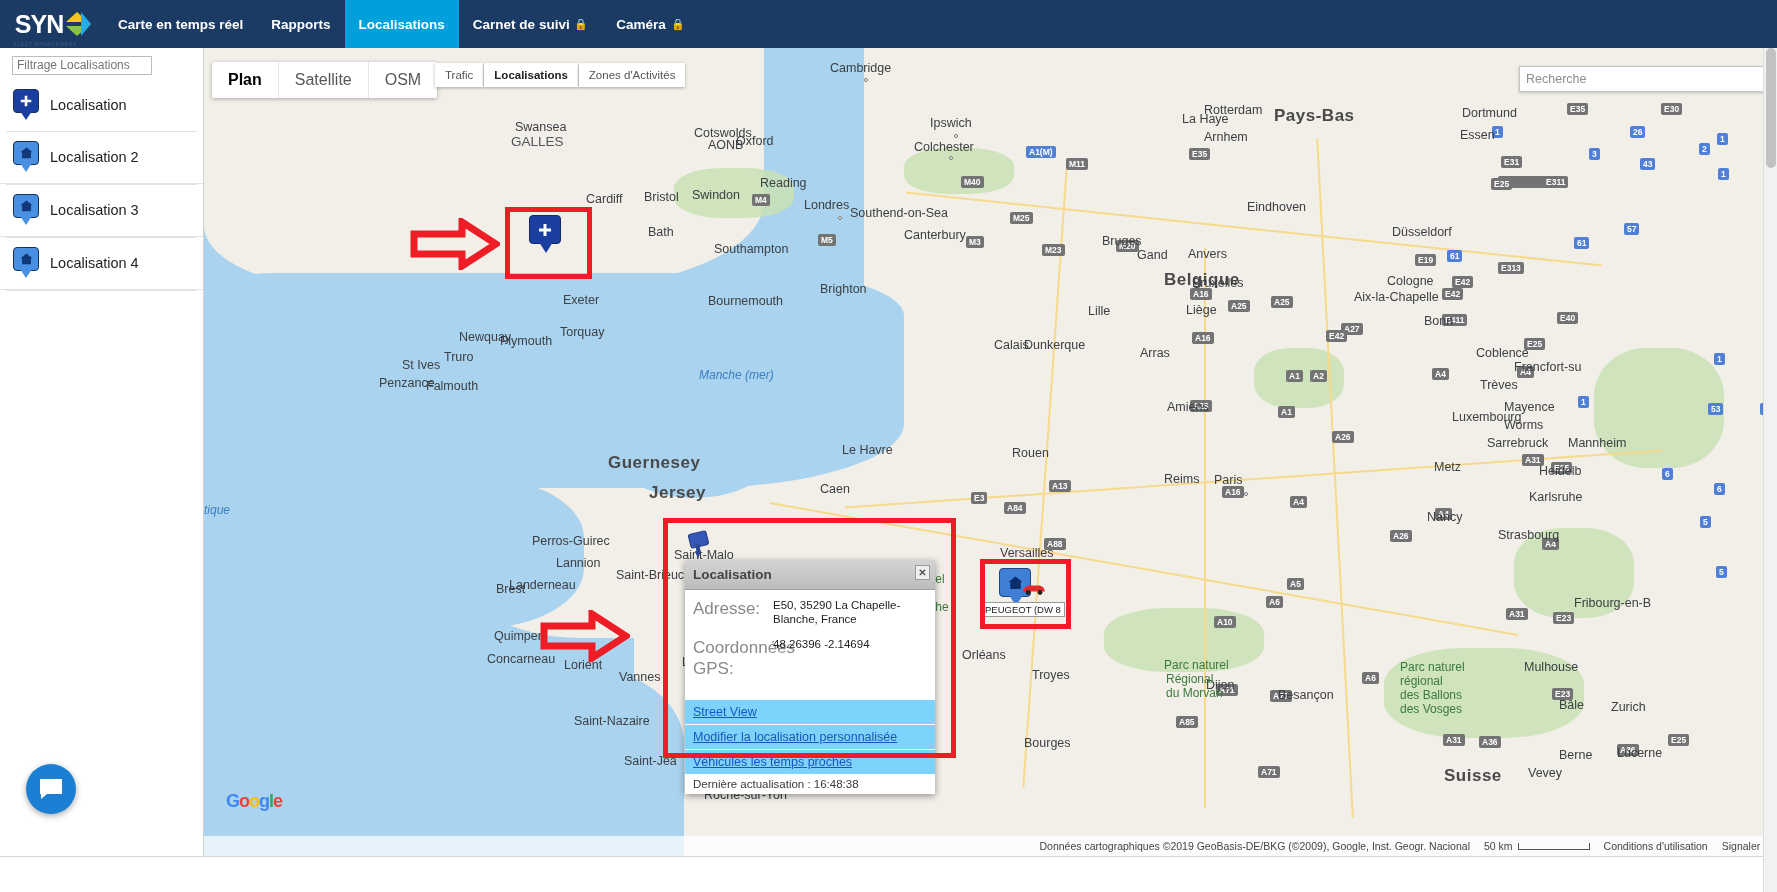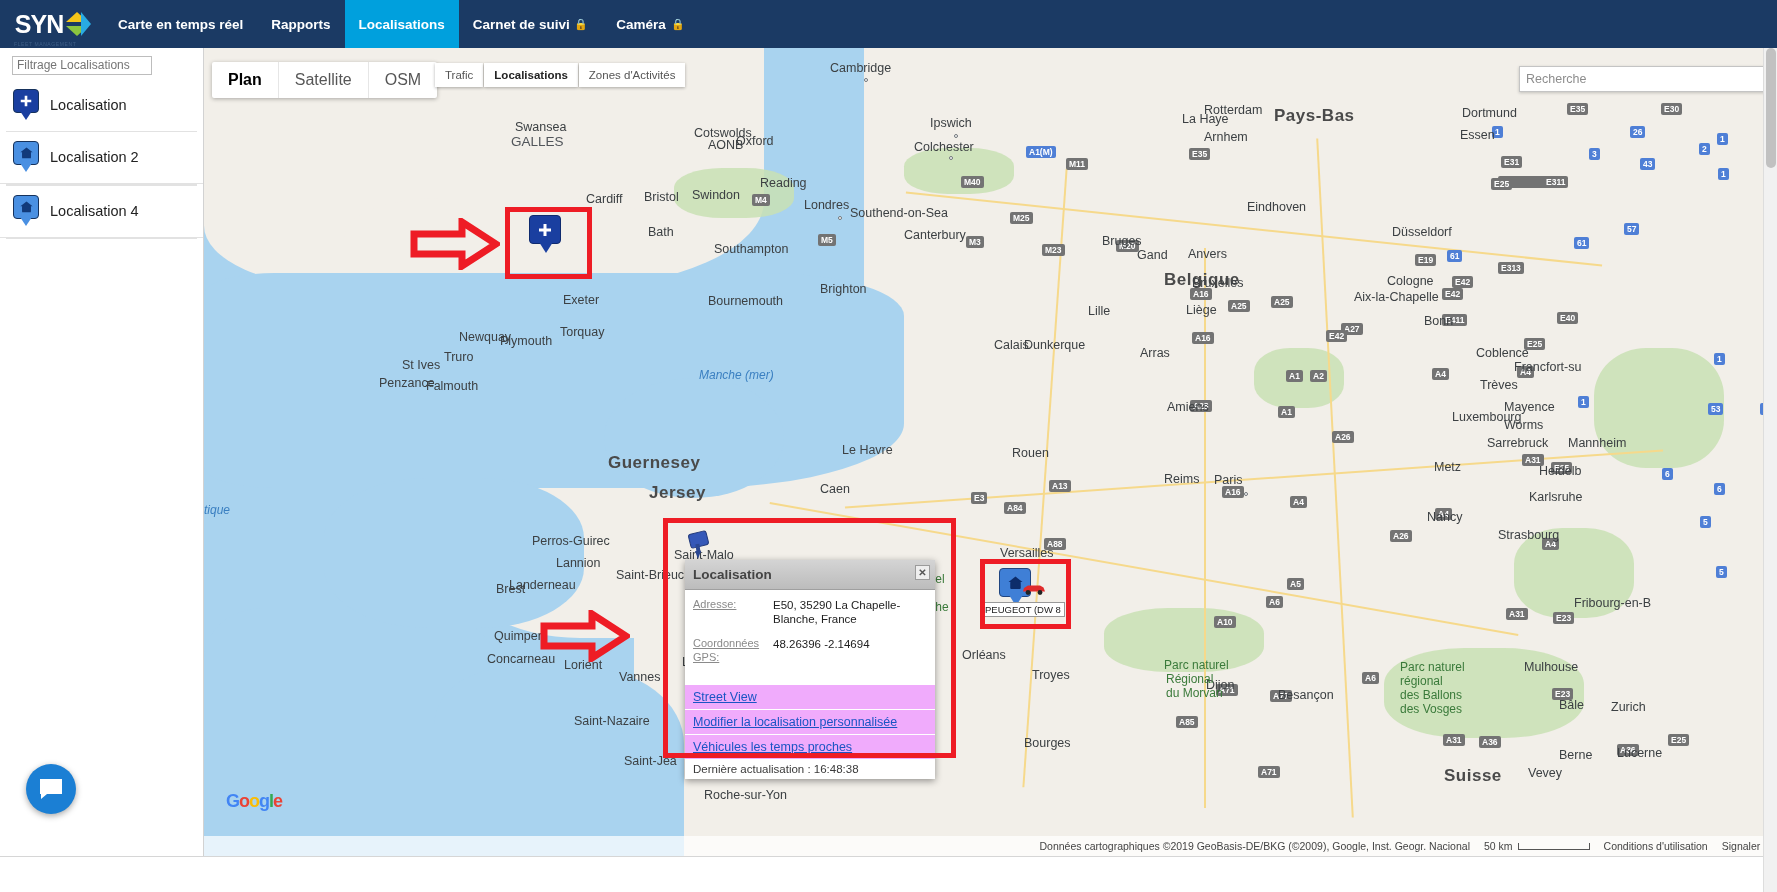--- a/index.html
+++ b/index.html
@@ -215,25 +215,25 @@
     position: relative;
   }
   .iw-close {
     position: absolute; right: 5px; top: 5px;
     width: 15px; height: 15px; border: 1px solid #9b9b9b;
     background: #eee; display: flex; align-items: center; justify-content: center;
     font-size: 10px; color: #555; cursor: pointer; line-height: 1;
   }
   .iw-body { padding: 8px 8px 10px 8px; min-height: 86px; }
   .iw-row { display: flex; margin-bottom: 10px; }
-  .iw-k { width: 80px; color: #8a8a8a; font-size: 11px; line-height: 1.25; text-decoration: underline; }
+  .iw-k { width: 80px; color: #8a8a8a; font-size: 17px; line-height: 1.25; }
   .iw-v { flex: 1; color: #222; font-size: 11.5px; line-height: 1.25; }
   .iw-link {
     display: block; padding: 5px 8px;
-    background: #f0abfc; border-top: 1px solid #fff;
+    background: #7dd3fc; border-top: 1px solid #fff;
     color: #1a55c4; text-decoration: underline; font-size: 12.5px;
     cursor: pointer;
   }
   .iw-status {
     padding: 4px 8px; font-size: 11.5px; color: #3a3a3a;
     background: #fff; white-space: nowrap;
   }
 
   
   .annot-rect {
@@ -344,20 +344,33 @@
             <div class="pin-glyph">
               <svg width="15" height="14" viewBox="0 0 16 16">
                 <path d="M8 1.8L15 7.2h-2V14H3V7.2H1z" fill="#123a7a"></path>
                 <path d="M8 3.6L12.8 7.6V12.8H3.2V7.6z" fill="#123a7a"></path>
               </svg>
             </div>
           </div>
           <span class="loc-label">Localisation 2</span>
         </div>
         <div class="loc-sep"></div>
+        <div class="loc-item">
+          <div class="pin pin-light">
+            <div class="pin-body"></div>
+            <div class="pin-tail"></div>
+            <div class="pin-glyph">
+              <svg width="15" height="14" viewBox="0 0 16 16">
+                <path d="M8 1.8L15 7.2h-2V14H3V7.2H1z" fill="#123a7a"></path>
+                <path d="M8 3.6L12.8 7.6V12.8H3.2V7.6z" fill="#123a7a"></path>
+              </svg>
+            </div>
+          </div>
+          <span class="loc-label">Localisation 3</span>
+        </div>
         <div class="loc-sep"></div>
         <div class="loc-item">
           <div class="pin pin-light">
             <div class="pin-body"></div>
             <div class="pin-tail"></div>
             <div class="pin-glyph">
               <svg width="15" height="14" viewBox="0 0 16 16">
                 <path d="M8 1.8L15 7.2h-2V14H3V7.2H1z" fill="#123a7a"></path>
                 <path d="M8 3.6L12.8 7.6V12.8H3.2V7.6z" fill="#123a7a"></path>
               </svg>

